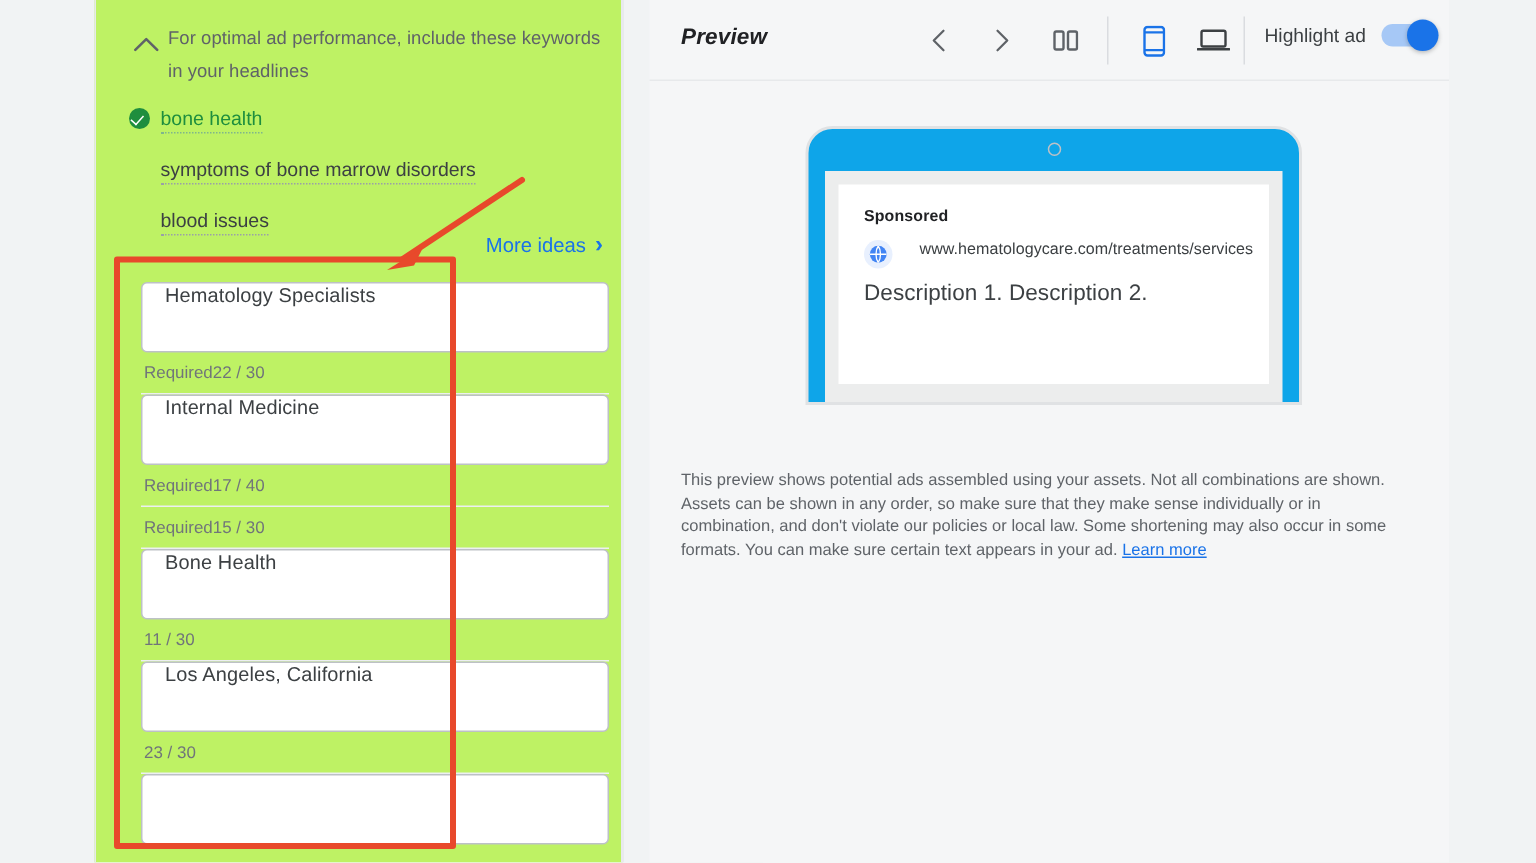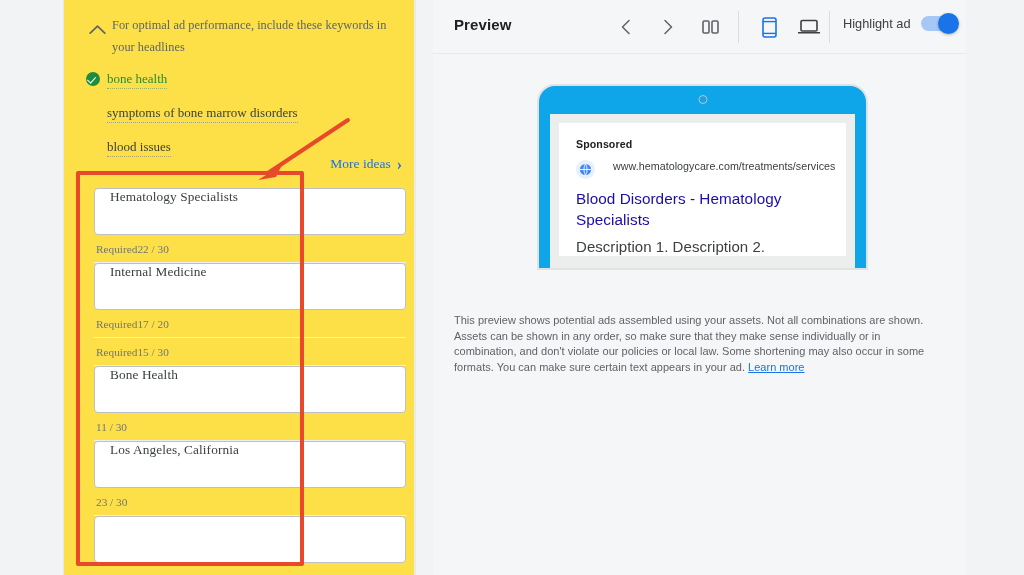--- a/index.html
+++ b/index.html
@@ -7,24 +7,23 @@
     width: 1024px; height: 575px;
     background: #f1f3f4;
     font-family: "Liberation Sans", sans-serif;
     overflow: hidden;
   }
   #root { position: relative; width: 1024px; height: 575px; background: #f1f3f4; }
 
   
   #left-col {
     position: absolute; left: 63px; top: 0; width: 352px; height: 575px;
-    background: #fde047;
+    background: #bef264;
     border-left: 1px solid #e6e8ea;
     border-right: 1px solid #e3e5e7;
-    font-family: Liberation Serif, serif;
   }
   #left-inner { position: absolute; left: 22px; top: 0; width: 330px; height: 575px; }
 
   .keyword-hint {
     position: absolute; left: 0; top: 14px; width: 320px;
     display: flex; align-items: flex-start;
   }
   .chev-up {
     width: 22px; min-width: 22px; margin-top: 10px; margin-right: 4px;
     display: flex; justify-content: center; align-items: center;
@@ -95,21 +94,21 @@
     position: absolute; left: 433px; top: 0; width: 533px; height: 575px;
     background: #f5f6f7;
   }
   #preview-header {
     position: relative; height: 54px; width: 533px;
     display: flex; align-items: center;
     border-bottom: 1px solid #e7e9eb;
   }
   #preview-title {
     position: absolute; left: 21px; top: 16px;
-    font-size: 15px; font-weight: bold; color: #202124; letter-spacing: .1px;
+    font-size: 15px; font-weight: bold; color: #202124; letter-spacing: .1px; font-style: italic;
   }
   .hdr-ico {
     position: absolute; top: 13px; width: 28px; height: 28px;
     display: flex; align-items: center; justify-content: center; cursor: pointer;
   }
   #nav-prev { left: 179px; }
   #nav-next { left: 221px; }
   #split-view { left: 263px; }
   .hdr-sep { position: absolute; top: 11px; width: 1px; height: 32px; background: #dadce0; }
   #sep-1 { left: 305px; }
@@ -216,21 +215,21 @@
             <span class="count">22 / 30</span>
           </div>
         </div>
 
         <div class="field-block">
           <div class="field-box">
             <span class="val">Internal Medicine</span>
           </div>
           <div class="field-meta">
             <span class="req">Required</span>
-            <span class="count">17 / 20</span>
+            <span class="count">17 / 40</span>
           </div>
         </div>
 
         <div class="field-block">
           <div class="field-meta">
             <span class="req">Required</span>
             <span class="count">15 / 30</span>
           </div>
         </div>
 
@@ -329,21 +328,20 @@
             <div id="sponsored">Sponsored</div>
             <div id="url-row">
               <span id="favicon">
                 <svg width="13" height="13" viewBox="0 0 13 13">
                   <circle cx="6.5" cy="6.5" r="5.6" fill="#4285f4"></circle>
                   <path d="M1 6.5h11M6.5 1c2 2.6 2 8.4 0 11M6.5 1c-2 2.6-2 8.4 0 11" fill="none" stroke="#ffffff" stroke-width="0.9"></path>
                 </svg>
               </span>
               <span id="ad-url">www.hematologycare.com/treatments/services</span>
             </div>
-            <div id="ad-headline">Blood Disorders - Hematology Specialists</div>
             <div id="ad-desc">Description 1. Description 2.</div>
           </div>
         </div>
       </div>
     </div>
 
     <div id="disclaimer">
       <span>This preview shows potential ads assembled using your assets. Not all combinations are shown. Assets can be shown in any order, so make sure that they make sense individually or in combination, and don't violate our policies or local law. Some shortening may also occur in some formats. You can make sure certain text appears in your ad. </span><a id="learn-more">Learn more</a>
     </div>
 

